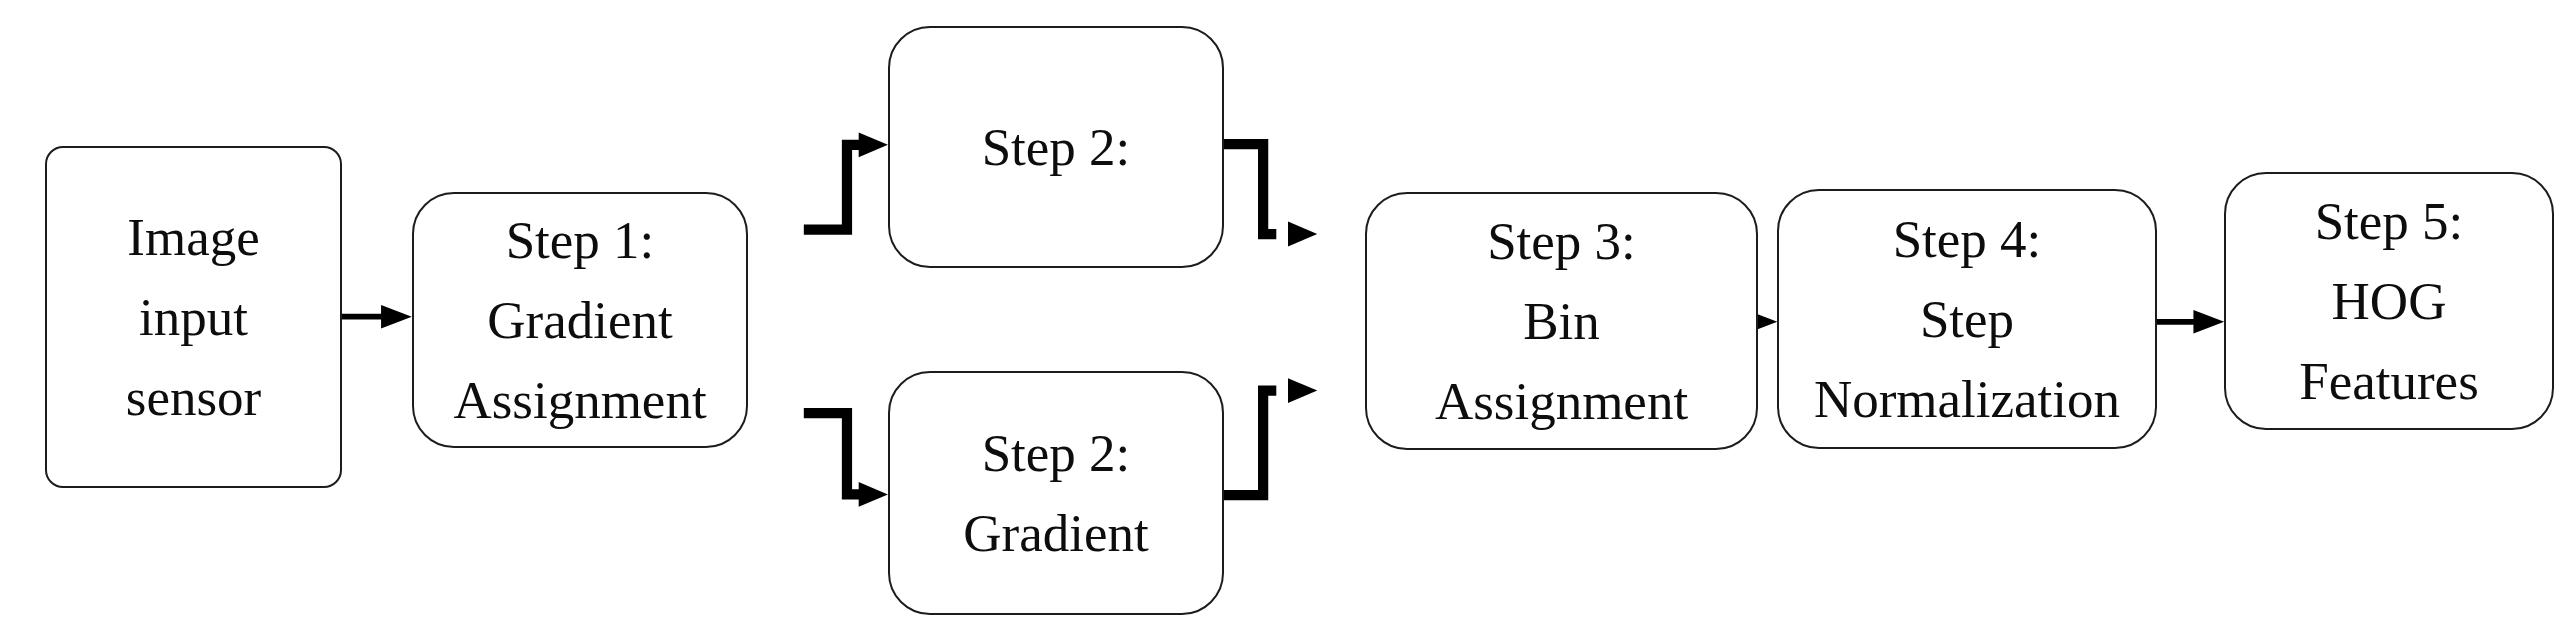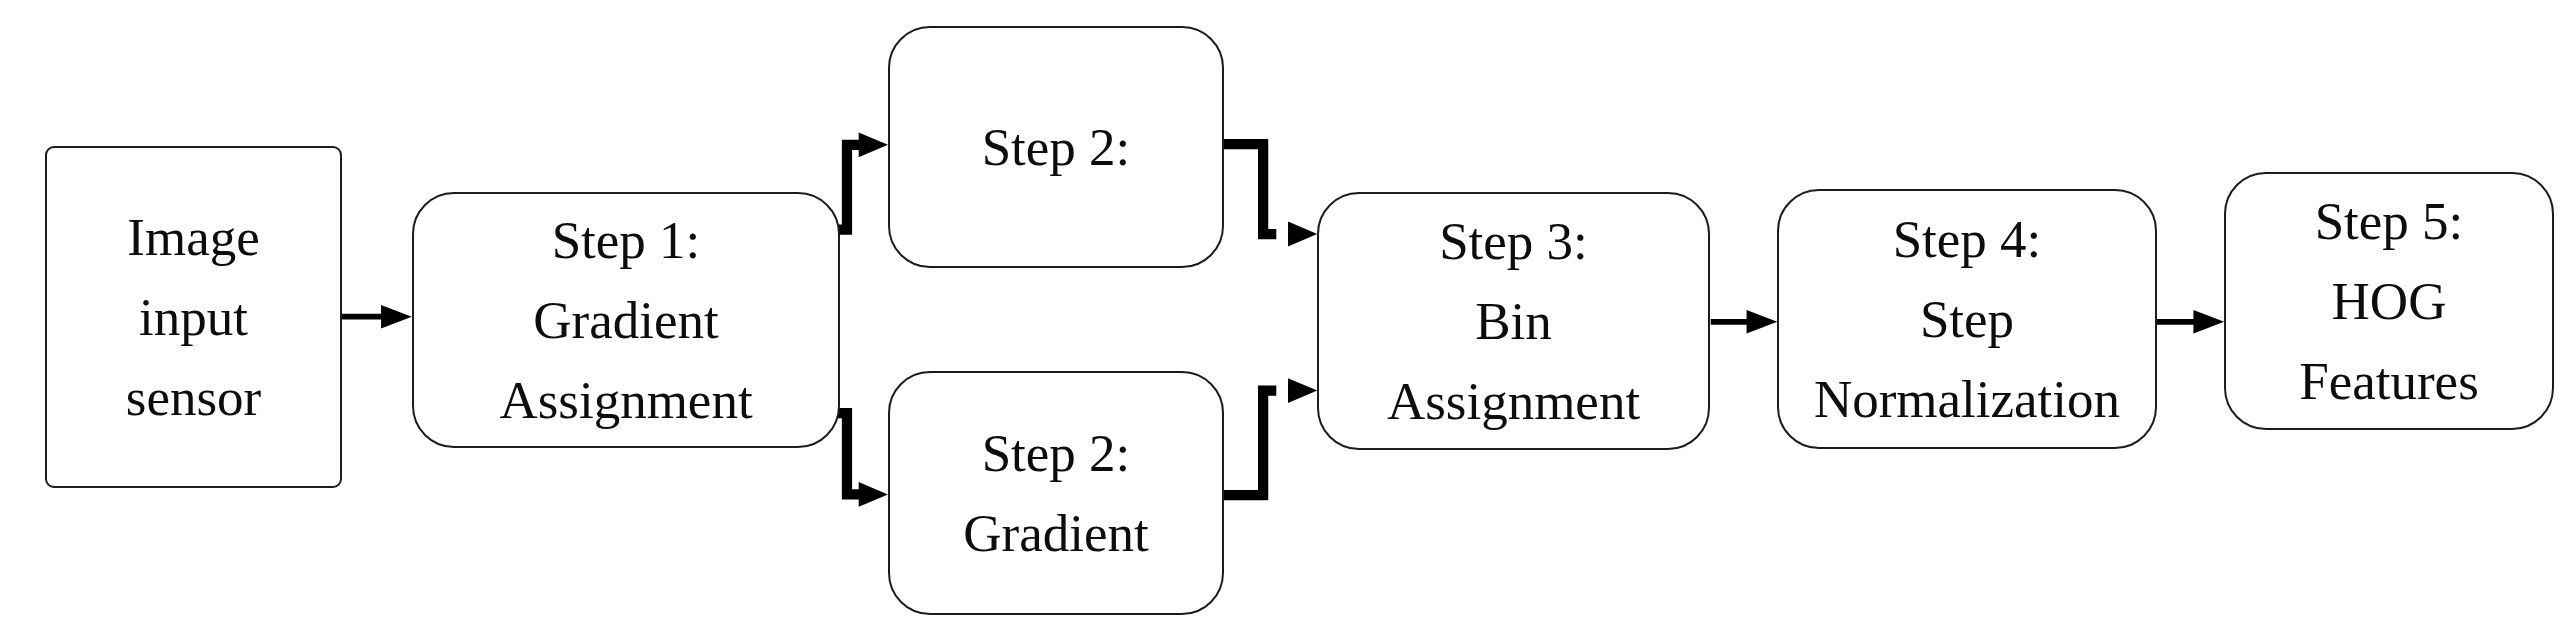--- a/index.html
+++ b/index.html
@@ -79,42 +79,42 @@
       <path class="edge-shaft-thin" d="M2339,440 L2392,440" stroke-width="9"></path>
       <polygon class="edge-head" points="2430,440 2388,424 2388,456"></polygon>
     </g>
 
     <g>
       <path class="edge-shaft-thin" d="M2949,440 L3002,440" stroke-width="9"></path>
       <polygon class="edge-head" points="3041,440 2999,424 2999,456"></polygon>
     </g>
   </svg>
 
-  <div class="node" style="left:45px; top:146px; width:297px; height:342px; border-radius:9px;">
+  <div class="node" style="left:45px; top:146px; width:297px; height:342px; border-radius:18px;">
     <span>Image</span>
     <span>input</span>
     <span>sensor</span>
   </div>
 
-  <div class="node" style="left:412px; top:192px; width:428px; height:256px;">
+  <div class="node" style="left:412px; top:192px; width:336px; height:256px;">
     <span>Step 1:</span>
     <span>Gradient</span>
     <span>Assignment</span>
   </div>
 
   <div class="node" style="left:888px; top:26px; width:336px; height:242px;">
     <span>Step 2:</span>
   </div>
 
   <div class="node" style="left:888px; top:371px; width:336px; height:244px;">
     <span>Step 2:</span>
     <span>Gradient</span>
   </div>
 
-  <div class="node" style="left:1317px; top:192px; width:393px; height:258px;">
+  <div class="node" style="left:1365px; top:192px; width:393px; height:258px;">
     <span>Step 3:</span>
     <span>Bin</span>
     <span>Assignment</span>
   </div>
 
   <div class="node" style="left:1777px; top:189px; width:380px; height:260px;font-family:Liberation Serif, serif;">
     <span>Step 4:</span>
     <span>Step</span>
     <span>Normalization</span>
   </div>

